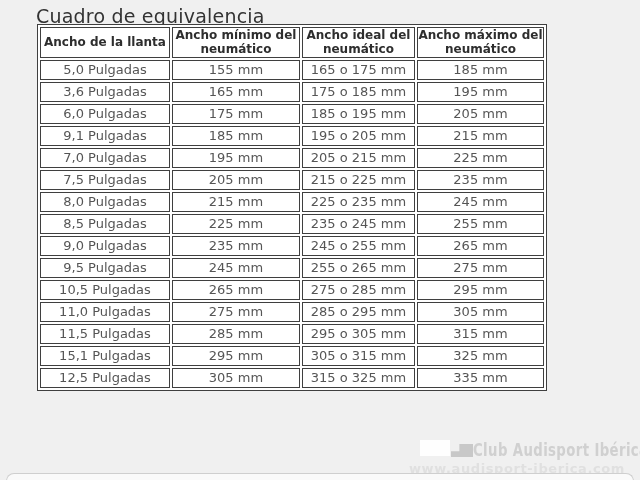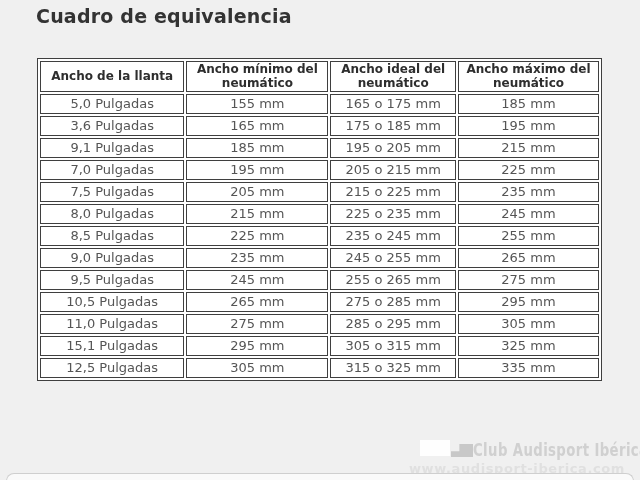--- a/index.html
+++ b/index.html
@@ -12,25 +12,25 @@
   }
   *{box-sizing:border-box;}
   html,body{margin:0;padding:0;}
   body{
     width:640px;height:480px;overflow:hidden;position:relative;
     background:var(--bg);
     font-family:"DejaVu Sans","Liberation Sans",sans-serif;
   }
   .page-title{
     position:absolute;left:36px;top:5px;
-    font-size:19px;font-weight:bold;color:var(--title);
+    font-size:19px;font-weight:normal;color:var(--title);
     letter-spacing:0.2px;white-space:nowrap;
   }
   table.equiv{
-    position:absolute;left:37px;top:58px;width:565px;
+    position:absolute;left:37px;top:24px;width:510px;
     border-collapse:separate;border-spacing:2px;
     border:1px solid var(--border);
     background:var(--cell-bg);
     table-layout:fixed;
   }
   th,td{
     border:1px solid var(--border);
     background:var(--cell-bg);
     text-align:center;vertical-align:middle;
     padding:0;overflow:hidden;white-space:nowrap;
@@ -99,20 +99,26 @@
         <td>165 o 175 mm</td>
         <td>185 mm</td>
       </tr>
       <tr>
         <td>3,6 Pulgadas</td>
         <td>165 mm</td>
         <td>175 o 185 mm</td>
         <td>195 mm</td>
       </tr>
       <tr>
+        <td>6,0 Pulgadas</td>
+        <td>175 mm</td>
+        <td>185 o 195 mm</td>
+        <td>205 mm</td>
+      </tr>
+      <tr>
         <td>9,1 Pulgadas</td>
         <td>185 mm</td>
         <td>195 o 205 mm</td>
         <td>215 mm</td>
       </tr>
       <tr>
         <td>7,0 Pulgadas</td>
         <td>195 mm</td>
         <td>205 o 215 mm</td>
         <td>225 mm</td>
@@ -153,20 +159,26 @@
         <td>275 o 285 mm</td>
         <td>295 mm</td>
       </tr>
       <tr>
         <td>11,0 Pulgadas</td>
         <td>275 mm</td>
         <td>285 o 295 mm</td>
         <td>305 mm</td>
       </tr>
       <tr>
+        <td>11,5 Pulgadas</td>
+        <td>285 mm</td>
+        <td>295 o 305 mm</td>
+        <td>315 mm</td>
+      </tr>
+      <tr>
         <td>15,1 Pulgadas</td>
         <td>295 mm</td>
         <td>305 o 315 mm</td>
         <td>325 mm</td>
       </tr>
       <tr>
         <td>12,5 Pulgadas</td>
         <td>305 mm</td>
         <td>315 o 325 mm</td>
         <td>335 mm</td>

